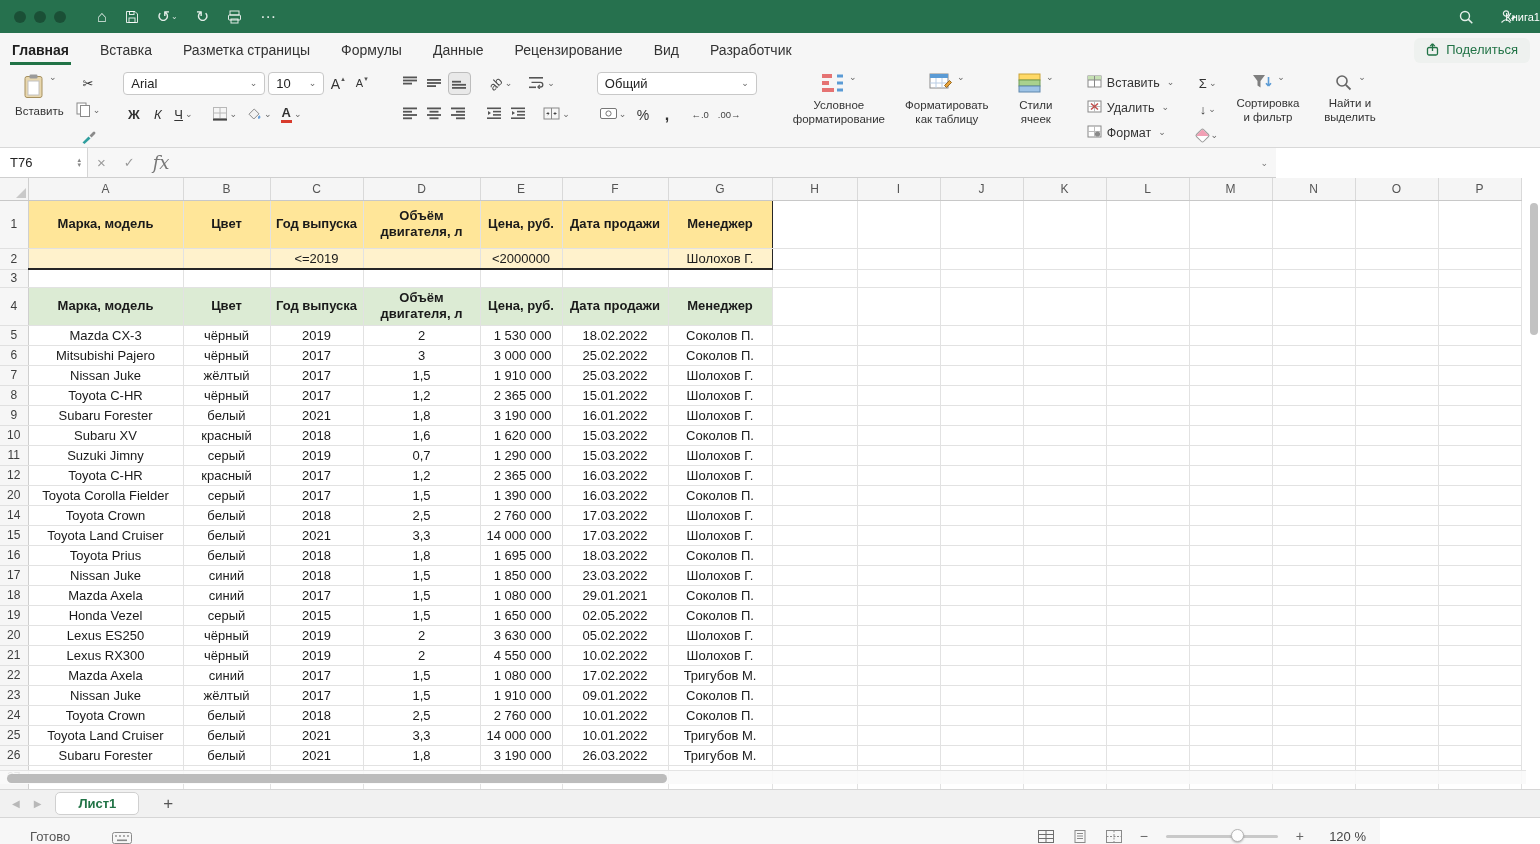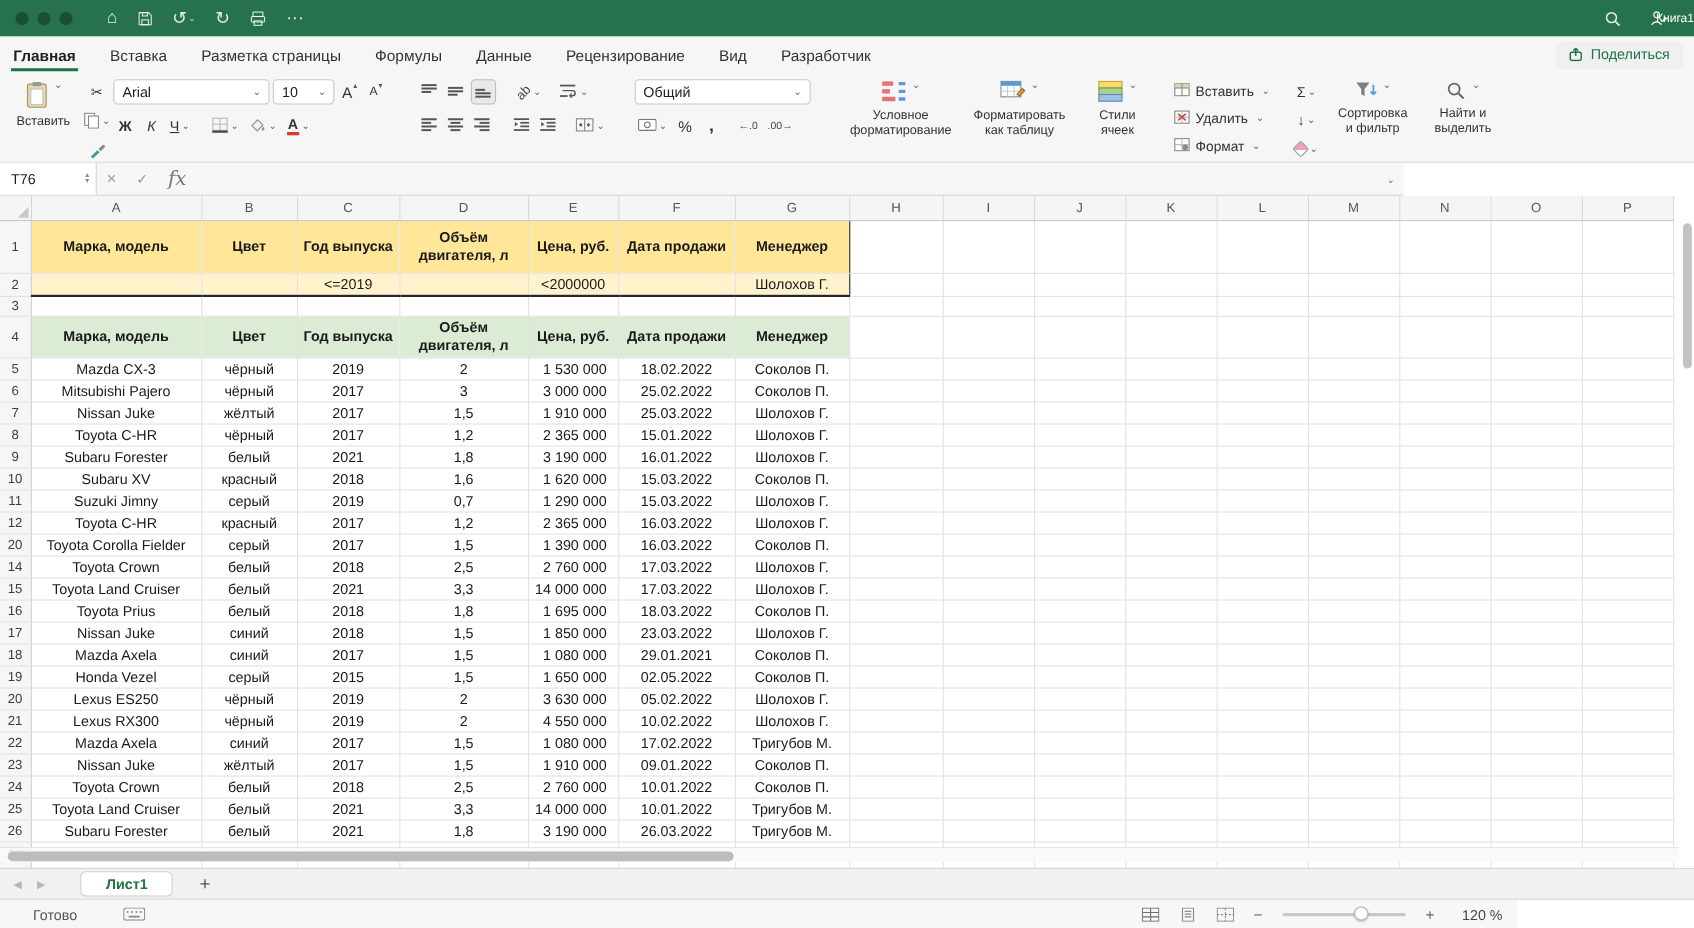--- a/index.html
+++ b/index.html
@@ -72,25 +72,25 @@
   td.c4{text-align:right;padding-right:10px}
 
   #hscroll{position:absolute;left:0;right:14px;top:592px;height:14px;background:rgba(249,249,249,.9);border-top:1px solid #e4e4e4}
   #hthumb{position:absolute;left:7px;top:2.5px;width:660px;height:9px;border-radius:5px;background:#bcbcbc}
   #vscroll{position:absolute;right:0;top:22px;bottom:0;width:13px}
   #vthumb{position:absolute;right:2px;top:3px;width:8px;height:132px;border-radius:4px;background:#c2c2c2}
 
   
   #sheetbar{position:absolute;left:0;top:789px;width:1540px;height:29px;background:#f1f1f1;border-top:1px solid #d6d6d6;border-bottom:1px solid #d6d6d6;display:flex;align-items:center;padding:0 12px}
   .sarr{color:#b8b8b8;font-size:10px;margin-right:14px}
-  .stab{background:#fff;border:1px solid #d0d0d0;border-radius:5px;color:#217346;font-weight:700;font-size:13px;padding:3px 22px;margin-left:18px}
+  .stab{background:#fff;border:1px solid #d0d0d0;border-radius:5px;color:#217346;font-weight:700;font-size:13px;padding:3px 22px;}
   .sadd{color:#555;font-size:17px;margin-left:24px;line-height:1}
 
   
-  #statusbar{position:absolute;left:0;top:818px;width:1380px;height:26px;background:#f7f7f7;display:flex;align-items:center;padding:0 14px}
+  #statusbar{position:absolute;left:0;top:818px;width:1380px;height:26px;background:#f7f7f7;display:flex;align-items:flex-end;padding:0 14px}
   #st-ready{color:#555;font-size:13px;margin-left:16px}
   #st-kbd{margin-left:42px;display:flex;align-items:center}
   #st-right{margin-left:auto;display:flex;align-items:center;gap:18px}
   .vwicon{display:inline-flex}
   #zoomtrack{width:112px;height:3px;background:#c9c9c9;border-radius:2px;position:relative}
   #zoomthumb{position:absolute;left:58%;top:-5.5px;width:13px;height:13px;border-radius:50%;background:#fdfdfd;border:1px solid #b5b5b5;box-shadow:0 1px 2px rgba(0,0,0,.25)}
   #zoomlabel{color:#444;font-size:13px;min-width:44px;text-align:right}
   .zbtn{color:#666;font-size:14px}
 </style>
 </head>
@@ -190,21 +190,21 @@
       </div>
       <div class="ib">
         <span><svg width="15" height="15" viewBox="0 0 15 15">
               <path d="M1.5 13.5 L7.5 7.5 L9.5 9.5 L3.5 15 Z" fill="#2f9e9e"></path>
               <path d="M8.5 6.5 L12 3 a1.4 1.4 0 0 1 2 2 L10.5 8.5 Z" fill="#8a8a8a"></path>
             </svg></span>
       </div>
     </div>
   </div>
 
-  <div class="cols" style="">
+  <div class="cols" style="margin-left:20px">
     <div class="rrow">
       <div class="combo" style="width:142px">
           <span>Arial</span>
           <span class="cv">⌄</span>
         </div>
       <div class="combo" style="width:56px">
           <span>10</span>
           <span class="cv">⌄</span>
         </div>
       <div class="ib">

